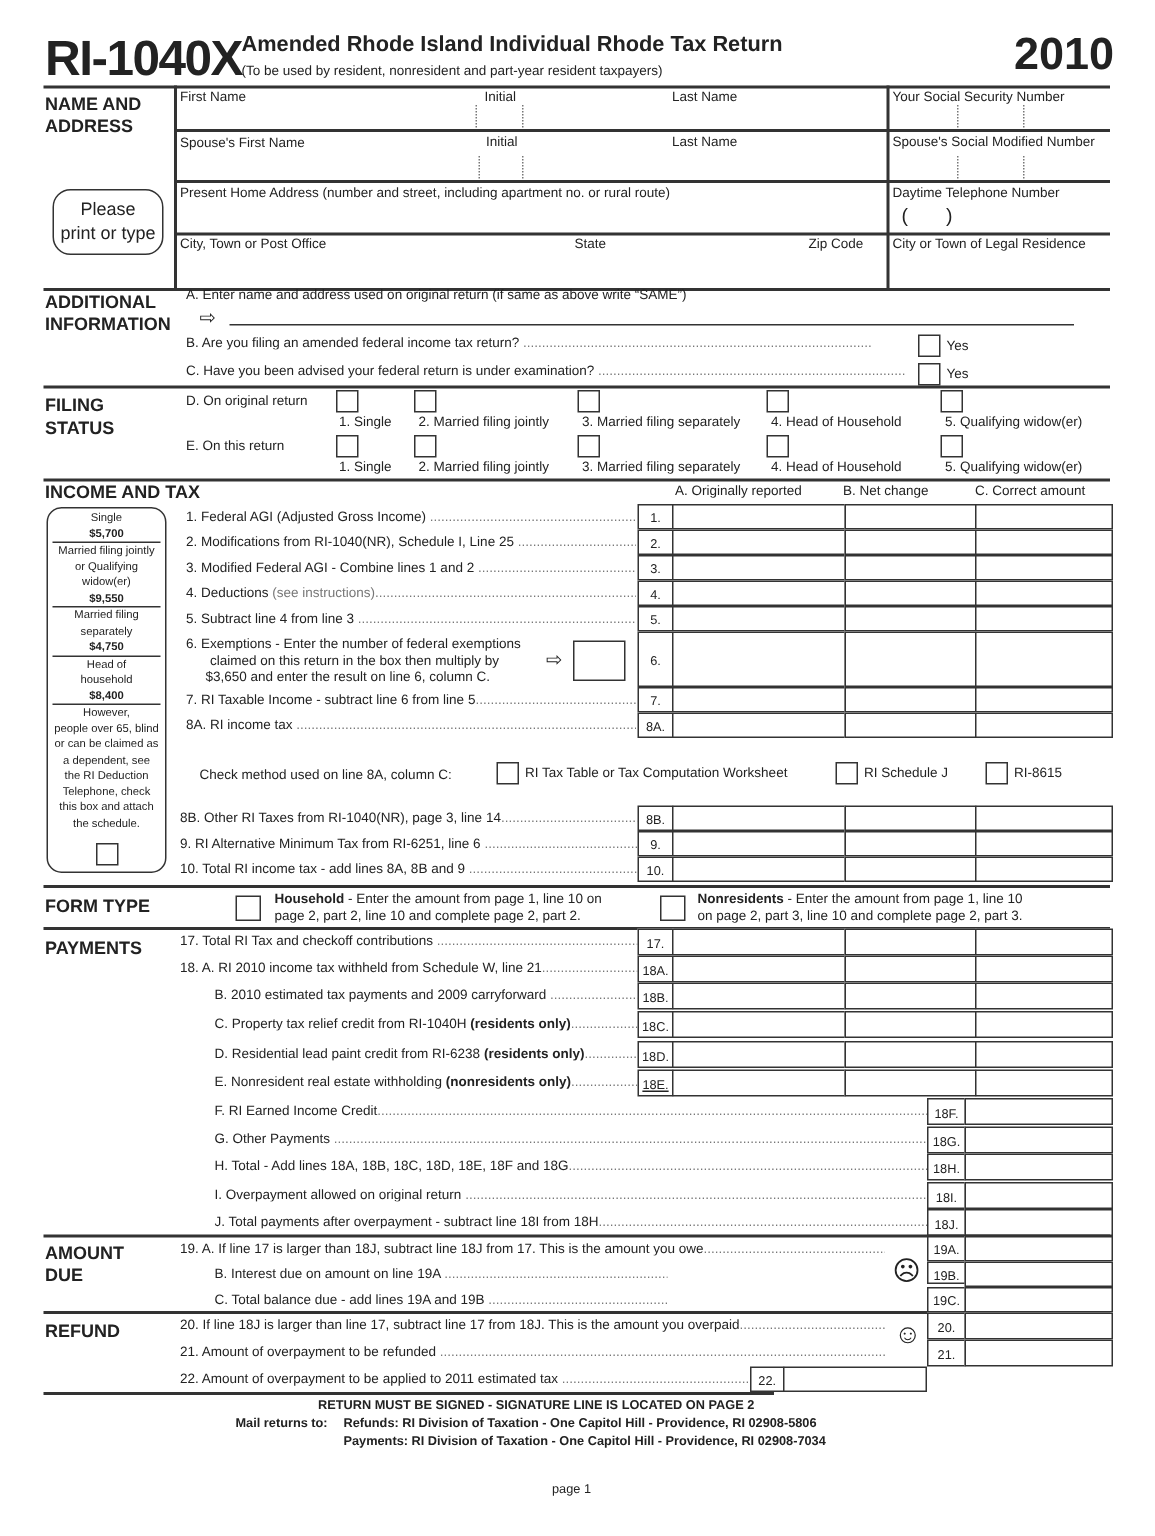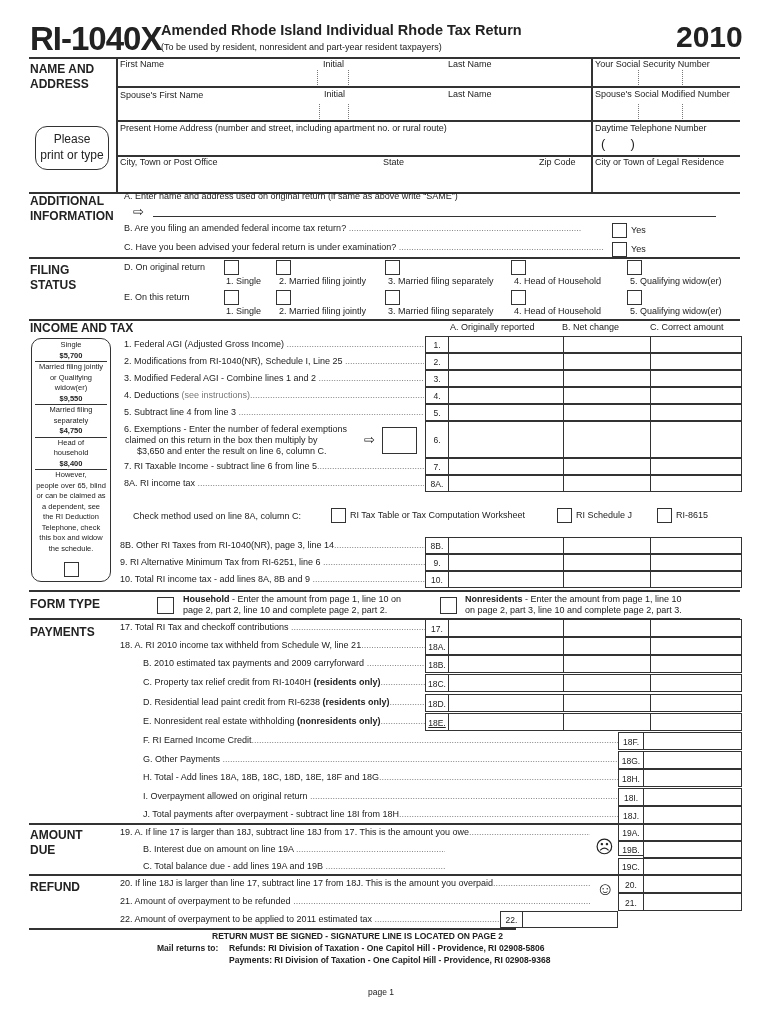--- a/index.html
+++ b/index.html
@@ -119,21 +119,21 @@
     <div style="font-weight: bold; border-bottom: 1px solid rgb(51, 51, 51); margin: 0px 4px;">$4,750</div>
     <div>Head of</div>
     <div>household</div>
     <div style="font-weight: bold; border-bottom: 1px solid rgb(51, 51, 51); margin: 0px 4px;">$8,400</div>
     <div>However,</div>
     <div>people over 65, blind</div>
     <div>or can be claimed as</div>
     <div>a dependent, see</div>
     <div>the RI Deduction</div>
     <div>Telephone, check</div>
-    <div>this box and widow</div>
+    <div>this box and attach</div>
     <div>the schedule.</div>
   </div>
 <div class="cb" style="left:64px;top:562px"></div>
 <div id="income-lines">
     <div class="lbl t8" style="left: 124px; top: 339px; width: 300px; overflow: hidden;"><span>1.  Federal AGI (Adjusted Gross Income) </span><span style="color: rgb(119, 119, 119);">........................................................................................................................................................................................................</span></div>
     <div class="num" style="left: 425px; top: 336px; width: 24px; height: 17px; line-height: 17px;">1.</div>
     <input class="cell" style="left: 448px; top: 336px; width: 116px; height: 17px;">
     <input class="cell" style="left: 563px; top: 336px; width: 88px; height: 17px;">
     <input class="cell" style="left: 650px; top: 336px; width: 92px; height: 17px;">
     <div class="lbl t8" style="left: 124px; top: 356px; width: 300px; overflow: hidden;"><span>2.  Modifications from RI-1040(NR), Schedule I, Line 25 </span><span style="color: rgb(119, 119, 119);">........................................................................................................................................................................................................</span></div>
@@ -150,21 +150,21 @@
     <div class="num" style="left: 425px; top: 387px; width: 24px; height: 17px; line-height: 17px;">4.</div>
     <input class="cell" style="left: 448px; top: 387px; width: 116px; height: 17px;">
     <input class="cell" style="left: 563px; top: 387px; width: 88px; height: 17px;">
     <input class="cell" style="left: 650px; top: 387px; width: 92px; height: 17px;">
     <div class="lbl t8" style="left: 124px; top: 407px; width: 300px; overflow: hidden;"><span>5.  Subtract line 4 from line 3 </span><span style="color: rgb(119, 119, 119);">........................................................................................................................................................................................................</span></div>
     <div class="num" style="left: 425px; top: 404px; width: 24px; height: 17px; line-height: 17px;">5.</div>
     <input class="cell" style="left: 448px; top: 404px; width: 116px; height: 17px;">
     <input class="cell" style="left: 563px; top: 404px; width: 88px; height: 17px;">
     <input class="cell" style="left: 650px; top: 404px; width: 92px; height: 17px;">
     <div class="lbl t8" style="left: 124px; top: 424px;">6.  Exemptions - Enter the number of federal exemptions</div>
-    <div class="lbl t8" style="left: 112px; top: 435px; padding-left: 13px;">claimed on this return in the box then multiply by</div>
+    <div class="lbl t8" style="left: 127px; top: 435px; padding-left: 13px;">claimed on this return in the box then multiply by</div>
     <div class="lbl t8" style="left: 124px; top: 446px; padding-left: 13px;">$3,650 and enter the result on line 6, column C.</div>
     <div class="num" style="left: 425px; top: 421px; width: 24px; height: 37px; line-height: 37px;">6.</div>
     <input class="cell" style="left: 448px; top: 421px; width: 116px; height: 37px;">
     <input class="cell" style="left: 563px; top: 421px; width: 88px; height: 37px;">
     <input class="cell" style="left: 650px; top: 421px; width: 92px; height: 37px;">
     <div class="lbl t8" style="left: 124px; top: 461px; width: 300px; overflow: hidden;"><span>7.  RI Taxable Income - subtract line 6 from line 5</span><span style="color: rgb(119, 119, 119);">........................................................................................................................................................................................................</span></div>
     <div class="num" style="left: 425px; top: 458px; width: 24px; height: 17px; line-height: 17px;">7.</div>
     <input class="cell" style="left: 448px; top: 458px; width: 116px; height: 17px;">
     <input class="cell" style="left: 563px; top: 458px; width: 88px; height: 17px;">
     <input class="cell" style="left: 650px; top: 458px; width: 92px; height: 17px;">
@@ -286,14 +286,14 @@
     <div class="lbl t8" style="left: 120px; top: 914px; width: 380px; overflow: hidden;"><span>22. Amount of overpayment to be applied to 2011 estimated tax </span><span style="color: rgb(119, 119, 119);">........................................................................................................................................................................................................</span></div>
     <div class="num" style="left: 500px; top: 911px; width: 23px; height: 17px; line-height: 17px;">22.</div>
     <input class="cell" style="left: 522px; top: 911px; width: 96px; height: 17px;">
   </div>
 <div class="abs" style="left:596px;top:879px;font-size:18px">☺</div>
 <div class="hline" style="left:29px;top:928px;width:487px;height:1.5px"></div>
 
 <div class="lbl" style="left:212px;top:931px;font-weight:bold;font-size:8.5px">RETURN MUST BE SIGNED - SIGNATURE LINE IS LOCATED ON PAGE 2</div>
 <div class="lbl" style="left:157px;top:943px;font-weight:bold;font-size:8.5px">Mail returns to:</div>
 <div class="lbl" style="left:229px;top:943px;font-weight:bold;font-size:8.5px">Refunds:  RI Division of Taxation - One Capitol Hill - Providence, RI  02908-5806</div>
-<div class="lbl" style="left:229px;top:955px;font-weight:bold;font-size:8.5px">Payments:  RI Division of Taxation - One Capitol Hill - Providence, RI 02908-9368</div>
+<div class="lbl" style="left:229px;top:955px;font-weight:bold;font-size:8.5px">Payments:  RI Division of Taxation - One Capitol Hill - Providence, RI 02908-7034</div>
 <div class="lbl" style="left:368px;top:987px;font-size:8.5px">page 1</div>
 
 </body></html>

